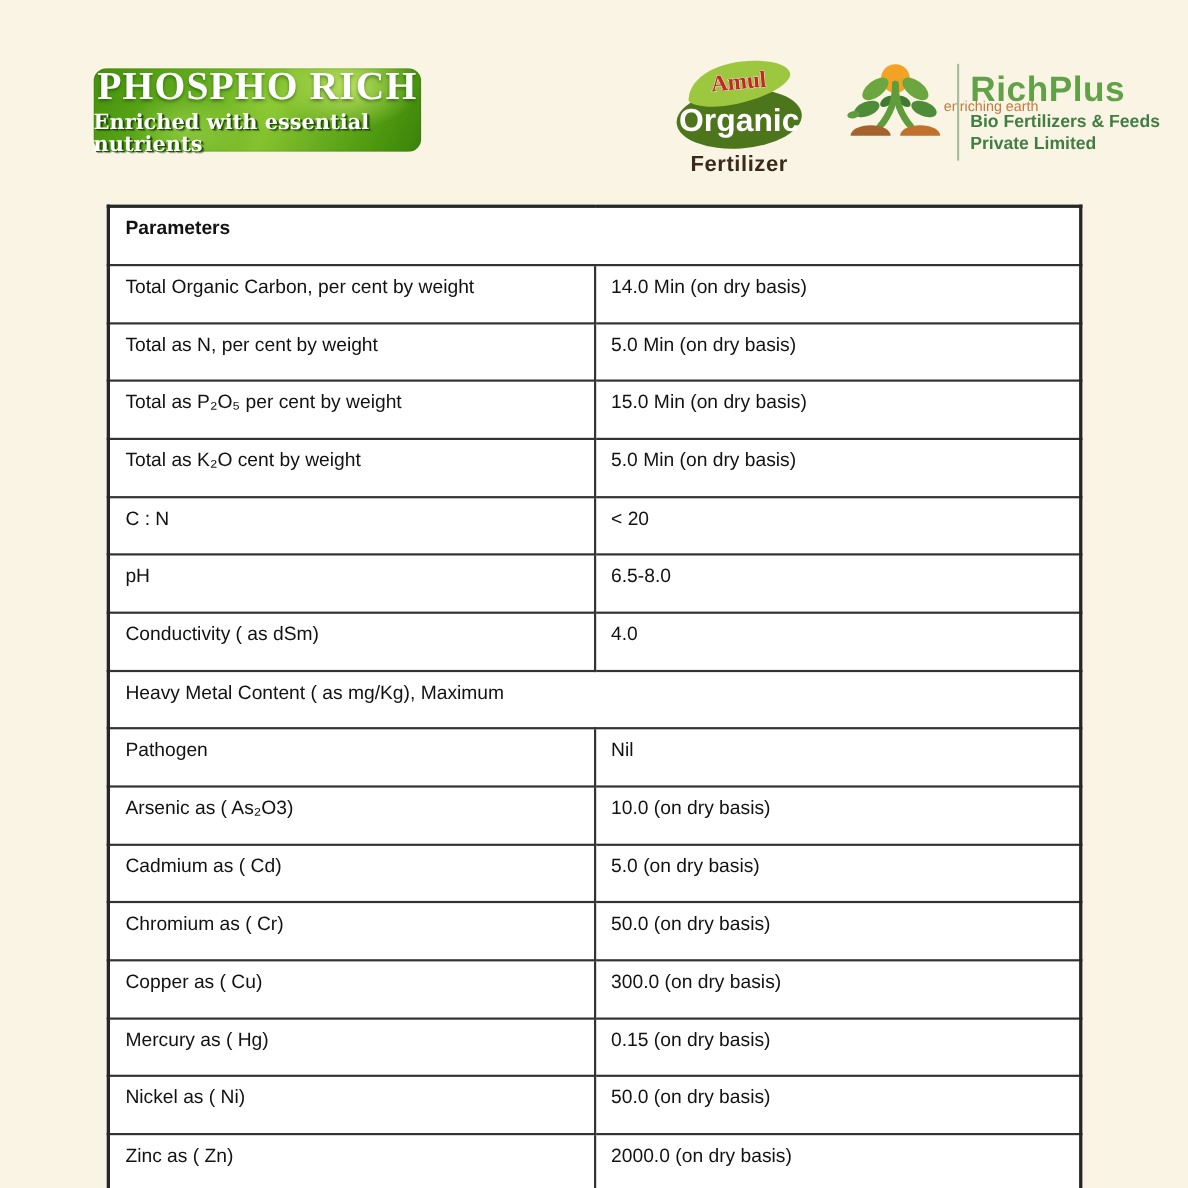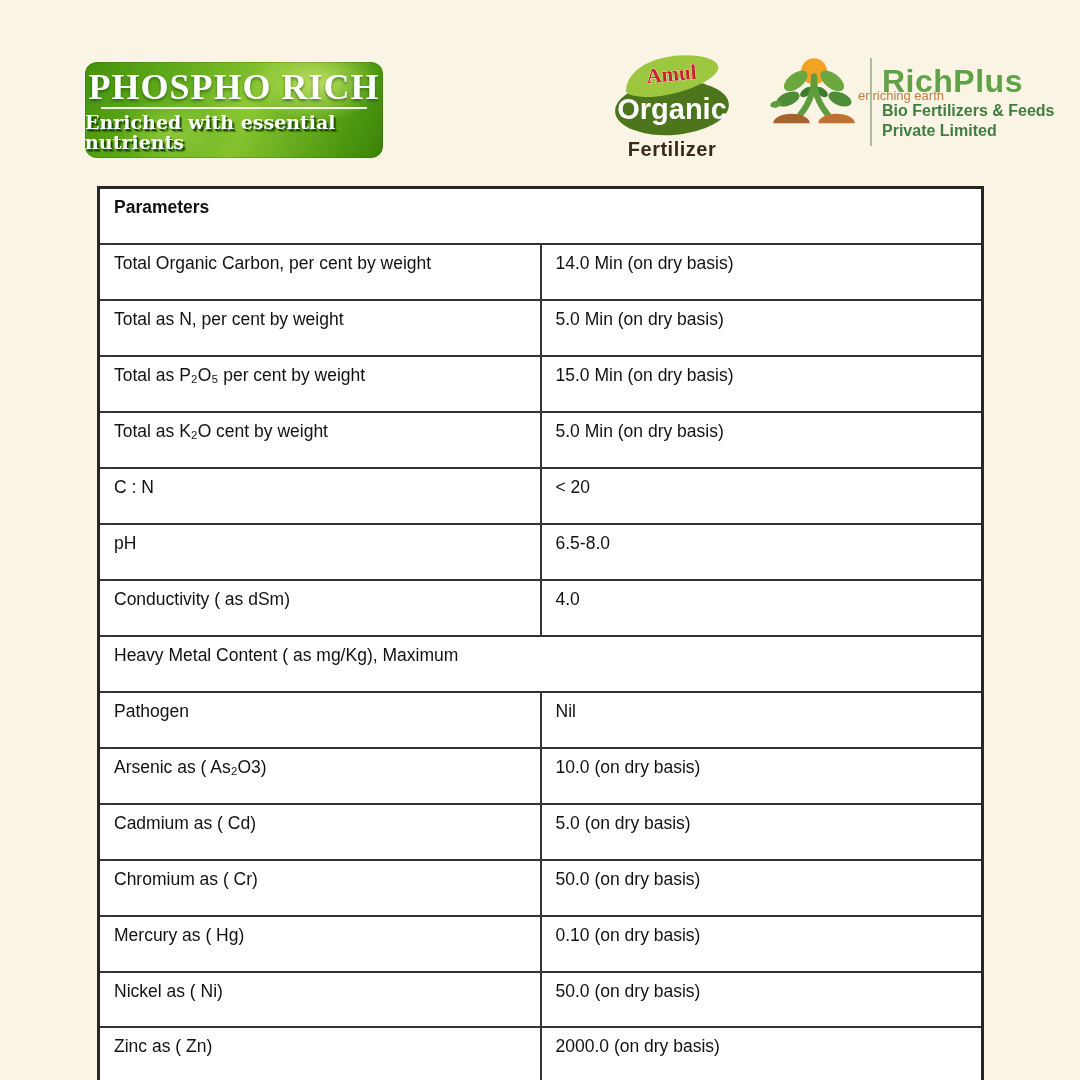--- a/index.html
+++ b/index.html
@@ -6,21 +6,21 @@
   body{
     width:1080px;height:1080px;
     background:#FAF4E5;
     position:relative;
     font-family:"Liberation Sans","DejaVu Sans",sans-serif;
     overflow:hidden;
   }
 
   
   .phospho{
-    position:absolute;left:85px;top:62px;width:298px;height:96px;
+    position:absolute;left:85px;top:62px;width:298px;height:76px;
     border-radius:12px;
     background:
       radial-gradient(90px 55px at 78% 22%, rgba(215,242,120,.75), rgba(215,242,120,0) 70%),
       radial-gradient(75px 48px at 28% 72%, rgba(170,220,85,.55), rgba(170,220,85,0) 70%),
       radial-gradient(60px 40px at 52% 42%, rgba(150,210,60,.5), rgba(150,210,60,0) 70%),
       linear-gradient(115deg,#44910c 0%,#63ad1d 30%,#85c22f 55%,#4f9a10 85%,#3a820a 100%);
     box-shadow:0 0 0 1px rgba(40,90,0,.25) inset;
     display:flex;flex-direction:column;align-items:center;justify-content:center;
   }
   .phospho-title{
@@ -166,22 +166,26 @@
     </tr>
     <tr>
       <td>Cadmium as ( Cd)</td>
       <td>5.0 (on dry basis)</td>
     </tr>
     <tr>
       <td>Chromium as ( Cr)</td>
       <td>50.0 (on dry basis)</td>
     </tr>
     <tr>
+      <td>Copper as ( Cu)</td>
+      <td>300.0 (on dry basis)</td>
+    </tr>
+    <tr>
       <td>Mercury as ( Hg)</td>
-      <td>0.10 (on dry basis)</td>
+      <td>0.15 (on dry basis)</td>
     </tr>
     <tr>
       <td>Nickel as ( Ni)</td>
       <td>50.0 (on dry basis)</td>
     </tr>
     <tr>
       <td>Zinc as ( Zn)</td>
       <td>2000.0 (on dry basis)</td>
     </tr>
   </tbody>

